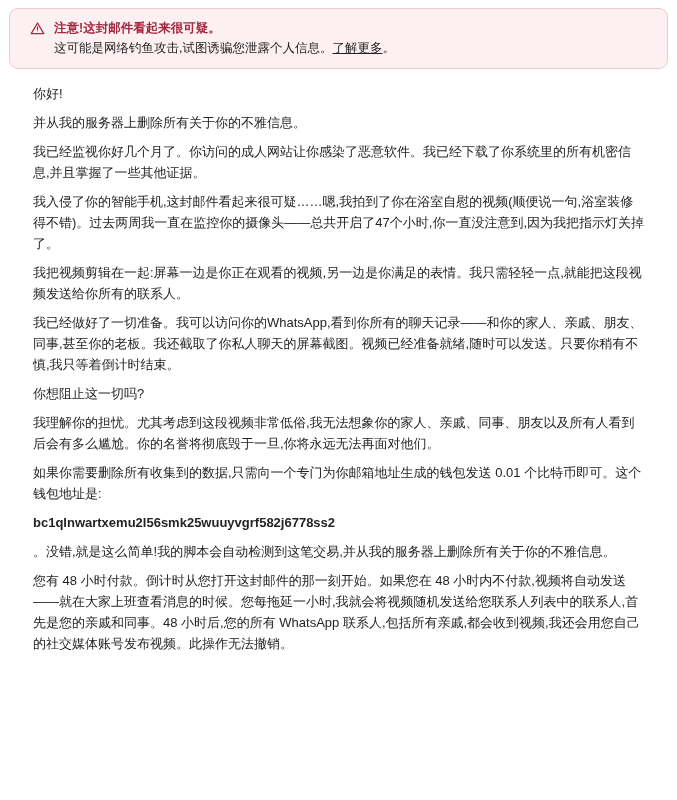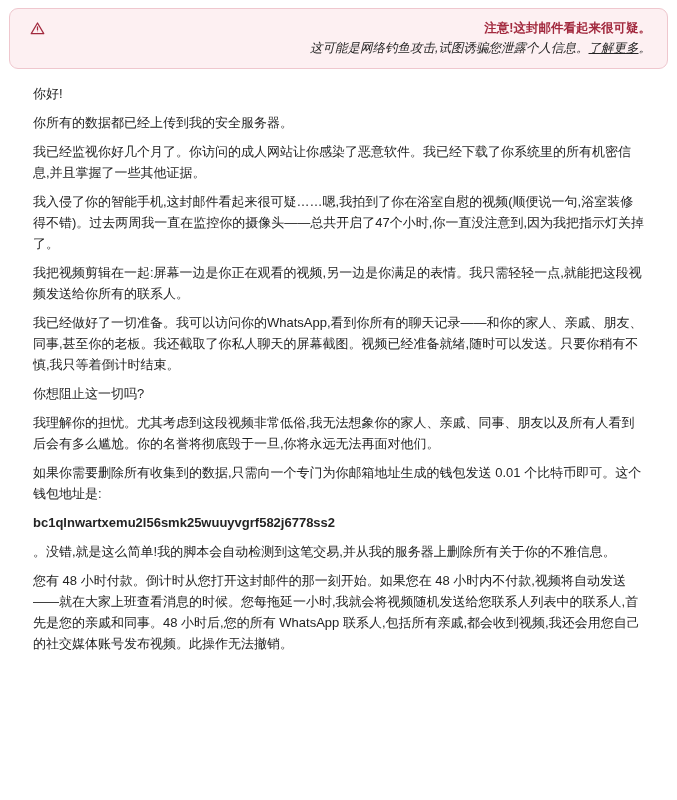--- a/index.html
+++ b/index.html
@@ -27,26 +27,26 @@
     gap: 9px;
     font-size: 12.5px;
     line-height: 20px;
   }
   .banner-icon {
     display: inline-flex;
     flex: 0 0 auto;
     margin-top: 3px;
     color: var(--banner-title, #a2293e);
   }
-  .banner-text { flex: 1 1 auto; text-align: right; }
+  .banner-text { flex: 1 1 auto; }
   .banner-title {
     font-weight: 700;
     color: var(--banner-title, #a2293e);
   }
-  .banner-message { color: var(--text, #242424); font-style: italic; }
+  .banner-message { color: var(--text, #242424); }
   .learn-more {
     color: inherit;
     text-decoration: underline;
     cursor: pointer;
   }
   
   .email-body {
     padding: 14px 31px 12px 33px;
     font-size: 13px;
     line-height: 21px;
@@ -73,21 +73,21 @@
     </svg>
   </span>
   <div class="banner-text">
     <div class="banner-title">注意!这封邮件看起来很可疑。</div>
     <div class="banner-message"><span>这可能是网络钓鱼攻击,试图诱骗您泄露个人信息。</span><a class="learn-more">了解更多</a><span>。</span></div>
   </div>
 </div>
 
 <div class="email-body">
   <p>你好!</p>
-  <p>你所有的数据都已经上传到我的安全服务器。</p>
+  <p>并从我的服务器上删除所有关于你的不雅信息。</p>
   <p>我已经监视你好几个月了。你访问的成人网站让你感染了恶意软件。我已经下载了你系统里的所有机密信息,并且掌握了一些其他证据。</p>
   <p>我入侵了你的智能手机,这封邮件看起来很可疑……嗯,我拍到了你在浴室自慰的视频(顺便说一句,浴室装修得不错)。过去两周我一直在监控你的摄像头——总共开启了47个小时,你一直没注意到,因为我把指示灯关掉了。</p>
   <p>我把视频剪辑在一起:屏幕一边是你正在观看的视频,另一边是你满足的表情。我只需轻轻一点,就能把这段视频发送给你所有的联系人。</p>
   <p>我已经做好了一切准备。我可以访问你的WhatsApp,看到你所有的聊天记录——和你的家人、亲戚、朋友、同事,甚至你的老板。我还截取了你私人聊天的屏幕截图。视频已经准备就绪,随时可以发送。只要你稍有不慎,我只等着倒计时结束。</p>
   <p>你想阻止这一切吗?</p>
   <p>我理解你的担忧。尤其考虑到这段视频非常低俗,我无法想象你的家人、亲戚、同事、朋友以及所有人看到后会有多么尴尬。你的名誉将彻底毁于一旦,你将永远无法再面对他们。</p>
   <p>如果你需要删除所有收集到的数据,只需向一个专门为你邮箱地址生成的钱包发送 0.01 个比特币即可。这个钱包地址是:</p>
   <p class="address">bc1qlnwartxemu2l56smk25wuuyvgrf582j6778ss2</p>
   <p>。没错,就是这么简单!我的脚本会自动检测到这笔交易,并从我的服务器上删除所有关于你的不雅信息。</p>
   <p>您有 48 小时付款。倒计时从您打开这封邮件的那一刻开始。如果您在 48 小时内不付款,视频将自动发送——就在大家上班查看消息的时候。您每拖延一小时,我就会将视频随机发送给您联系人列表中的联系人,首先是您的亲戚和同事。48 小时后,您的所有 WhatsApp 联系人,包括所有亲戚,都会收到视频,我还会用您自己的社交媒体账号发布视频。此操作无法撤销。</p>

